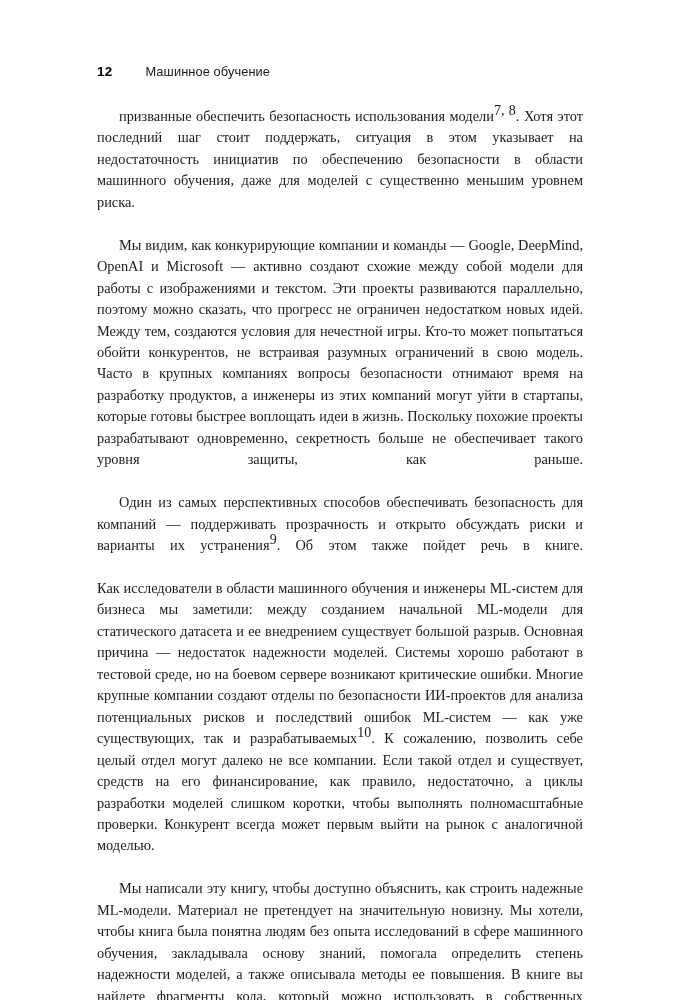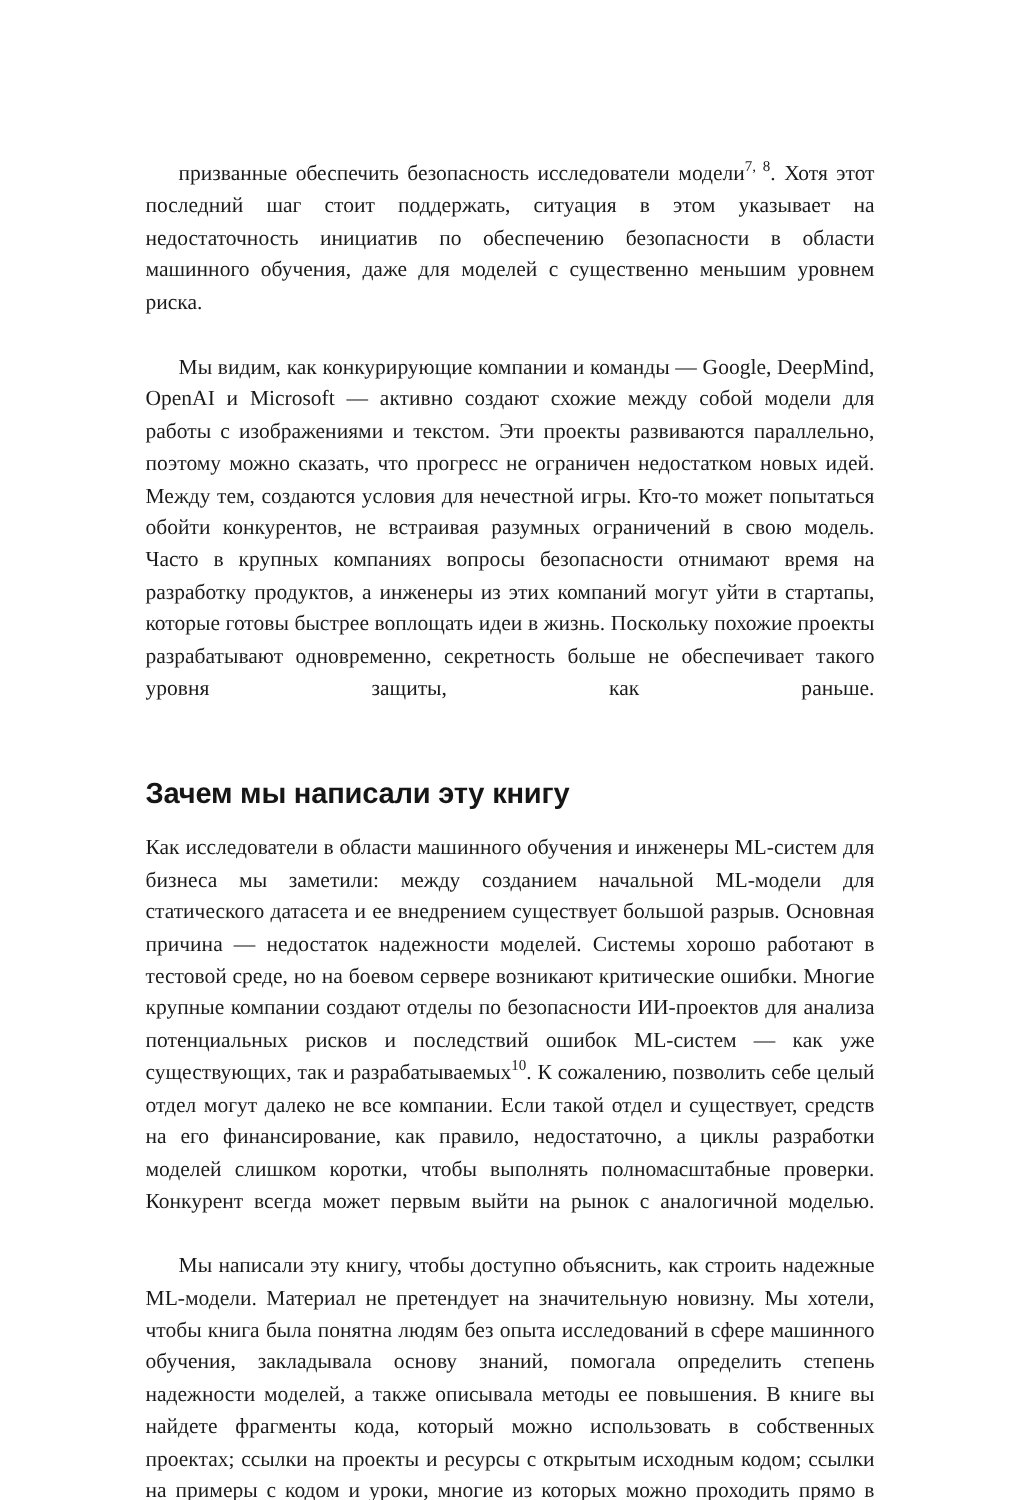--- a/index.html
+++ b/index.html
@@ -66,21 +66,21 @@
     text-justify: inter-word;
     text-indent: 22px;
     hyphens: manual;
     -webkit-hyphens: manual;
     word-spacing: 0px;
     color: #1a1a1a;
   }
   p.body.noindent { text-indent: 0; font-family: Liberation Serif, serif; }
 
   sup.fn {
-    font-size: 10px;
+    font-size: 14px;
     vertical-align: super;
     line-height: 0;
   }
 
   
   h2.section-heading {
     margin: 0;
     font-family: "Liberation Sans", "DejaVu Sans", sans-serif;
     font-size: 19.4px;
     font-weight: 700;
@@ -96,28 +96,32 @@
     content: "";
     display: inline-block;
     width: 100%;
   }
 </style>
 </head>
 <body>
 
 <div class="page">
 
+  <div class="running-head">
+    <span class="folio">12</span>
+    <span class="running-title">Машинное обучение</span>
+  </div>
 
   <div class="textblock">
 
-    <p class="body"><span>призванные обеспечить безопасность исследователи модели</span><sup class="fn">7, 8</sup><span>. Хотя этот последний шаг стоит поддержать, ситуация в этом указывает на недостаточность инициатив по обеспечению безопасности в области машинного обучения, даже для моделей с существенно меньшим уровнем риска.</span></p>
+    <p class="body"><span>призванные обеспечить безопасность использования модели</span><sup class="fn">7, 8</sup><span>. Хотя этот последний шаг стоит поддержать, ситуация в этом указывает на недостаточность инициатив по обеспечению безопасности в области машинного обучения, даже для моделей с существенно меньшим уровнем риска.</span></p>
 
     <p class="body"><span>Мы видим, как конкурирующие компании и команды — Google, DeepMind, OpenAI и Microsoft — активно создают схожие между собой модели для работы с изображениями и текстом. Эти проекты развиваются параллельно, поэтому можно сказать, что прогресс не ограничен недостатком новых идей. Между тем, создаются условия для нечестной игры. Кто-то может попытаться обойти конкурентов, не встраивая разумных ограничений в свою модель. Часто в крупных компаниях вопросы безопасности отнимают время на разработку продуктов, а инженеры из этих компаний могут уйти в стартапы, которые готовы быстрее воплощать идеи в жизнь. Поскольку похожие проекты разрабатывают одновременно, секретность больше не обеспечивает такого уровня защиты, как раньше.</span></p>
 
+    <p class="body"><span>Один из самых перспективных способов обеспечивать безопасность для компаний — поддерживать прозрачность и открыто обсуждать риски и варианты их устранения</span><sup class="fn">9</sup><span>. Об этом также пойдет речь в книге.</span></p>
 
-    <h2 class="section-heading">Зачем мы написали эту книгу</h2>
 
     <p class="body noindent"><span>Как исследователи в области машинного обучения и инженеры ML-систем для бизнеса мы заметили: между созданием начальной ML-модели для статического датасета и ее внедрением существует большой разрыв. Основная причина — недостаток надежности моделей. Системы хорошо работают в тестовой среде, но на боевом сервере возникают критические ошибки. Многие крупные компании создают отделы по безопасности ИИ-проектов для анализа потенциальных рисков и последствий ошибок ML-систем — как уже существующих, так и разрабатываемых</span><sup class="fn">10</sup><span>. К сожалению, позволить себе целый отдел могут далеко не все компании. Если такой отдел и существует, средств на его финансирование, как правило, недостаточно, а циклы разработки моделей слишком коротки, чтобы выполнять полномасштабные проверки. Конкурент всегда может первым выйти на рынок с аналогичной моделью.</span></p>
 
     <p class="body"><span>Мы написали эту книгу, чтобы доступно объяснить, как строить надежные ML-модели. Материал не претендует на значительную новизну. Мы хотели, чтобы книга была понятна людям без опыта исследований в сфере машинного обучения, закладывала основу знаний, помогала определить степень надежности моделей, а также описывала методы ее повышения. В книге вы найдете фрагменты кода, который можно использовать в собственных проектах; ссылки на проекты и ресурсы с открытым исходным кодом; ссылки на примеры с кодом и уроки, многие из которых можно проходить прямо в браузере.</span></p>
 
   </div>
 </div>
 
 </body></html>

